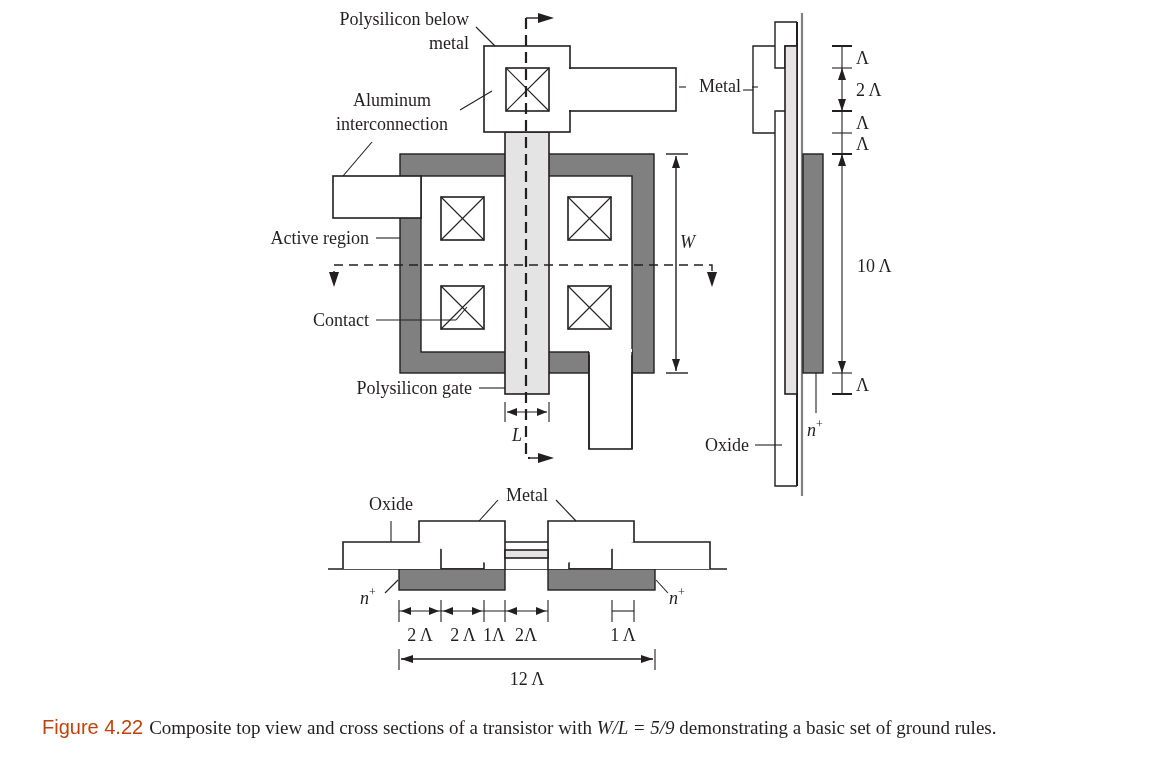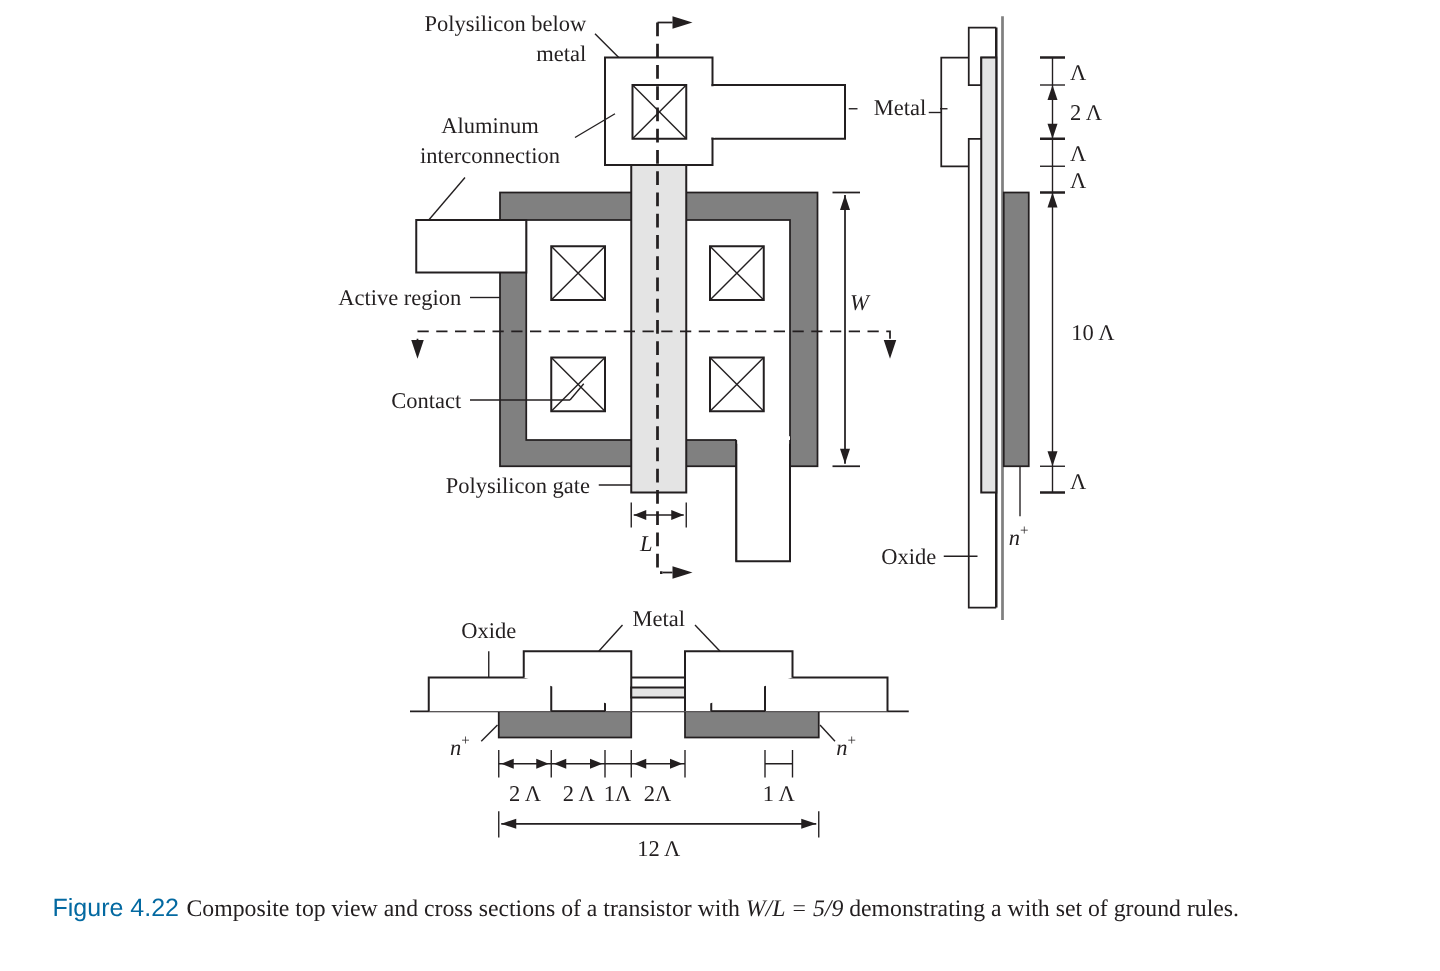--- a/index.html
+++ b/index.html
@@ -219,14 +219,14 @@
     <text x="420" y="641" text-anchor="middle" class="lbl">2 Λ</text>
     <text x="463" y="641" text-anchor="middle" class="lbl">2 Λ</text>
     <text x="494" y="641" text-anchor="middle" class="lbl">1Λ</text>
     <text x="526" y="641" text-anchor="middle" class="lbl">2Λ</text>
     <text x="623" y="641" text-anchor="middle" class="lbl">1 Λ</text>
     <text x="527" y="685" text-anchor="middle" class="lbl">12 Λ</text>
   </g>
 </svg>
 
 <div id="caption">
-  <span id="fig-num" style="color: #0369a1;">Figure 4.22</span><span>Composite top view and cross sections of a transistor with </span><span class="math">W/L = 5/9</span><span> demonstrating a with set of ground rules.</span>
+  <span id="fig-num" style="color: #c2410c;">Figure 4.22</span><span>Composite top view and cross sections of a transistor with </span><span class="math">W/L = 5/9</span><span> demonstrating a basic set of ground rules.</span>
 </div>
 
 </body></html>

